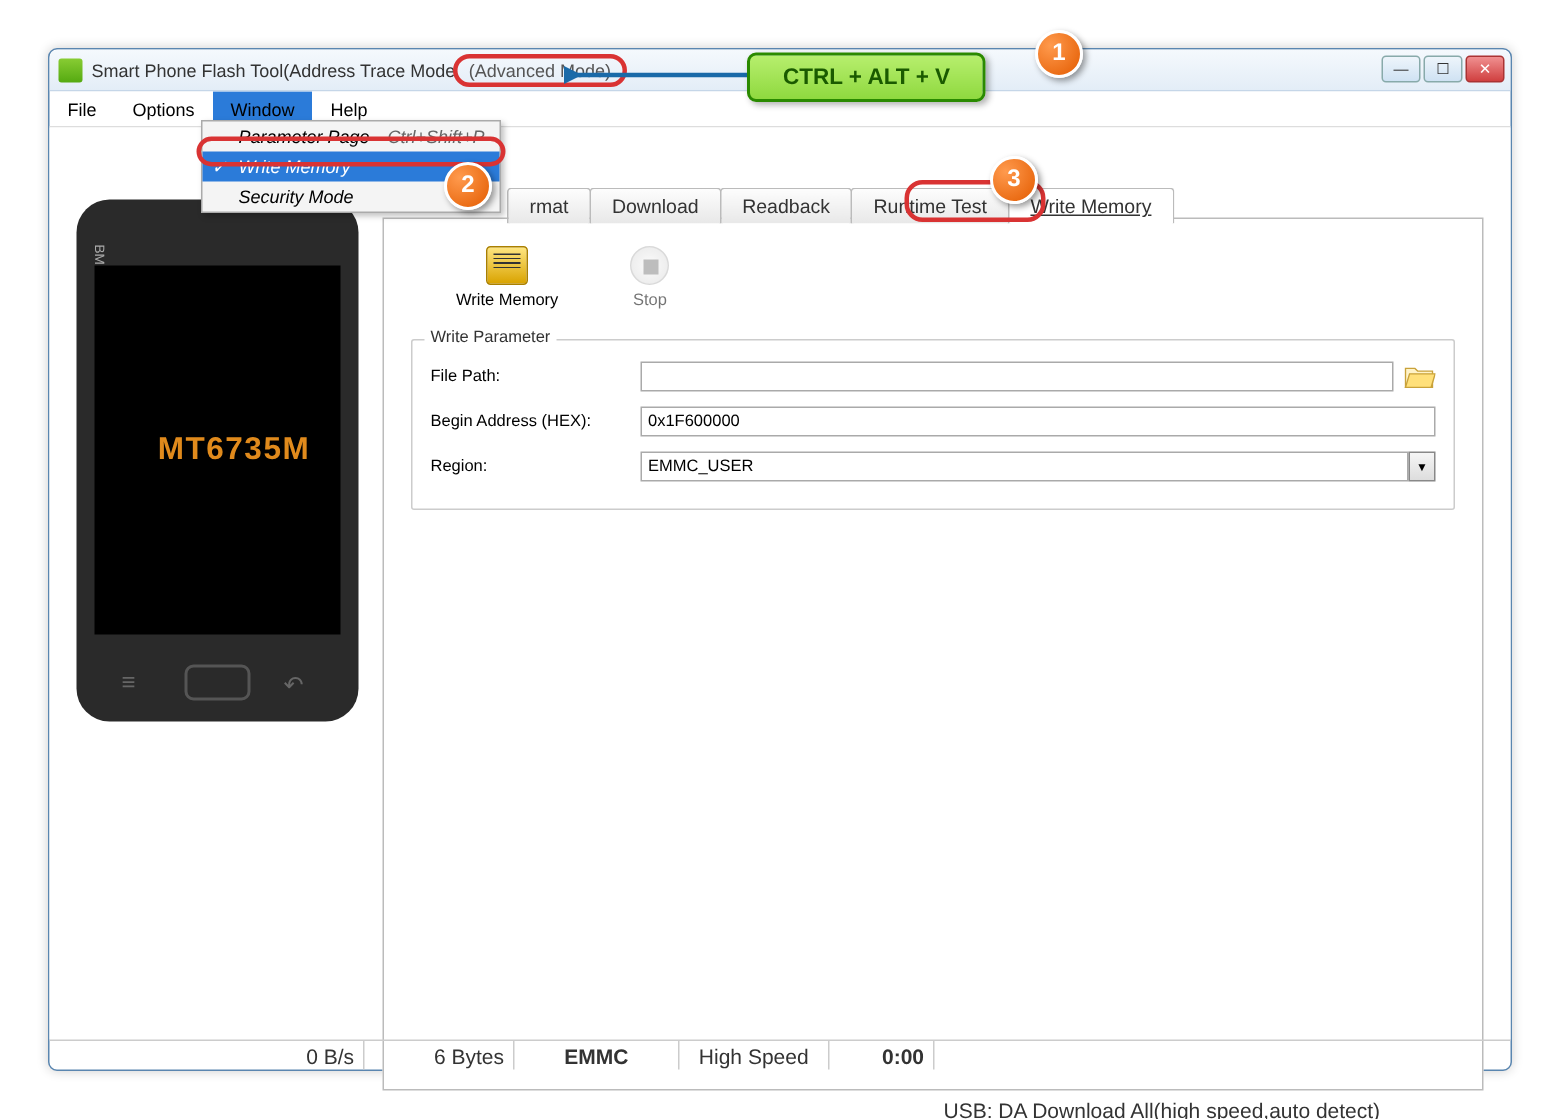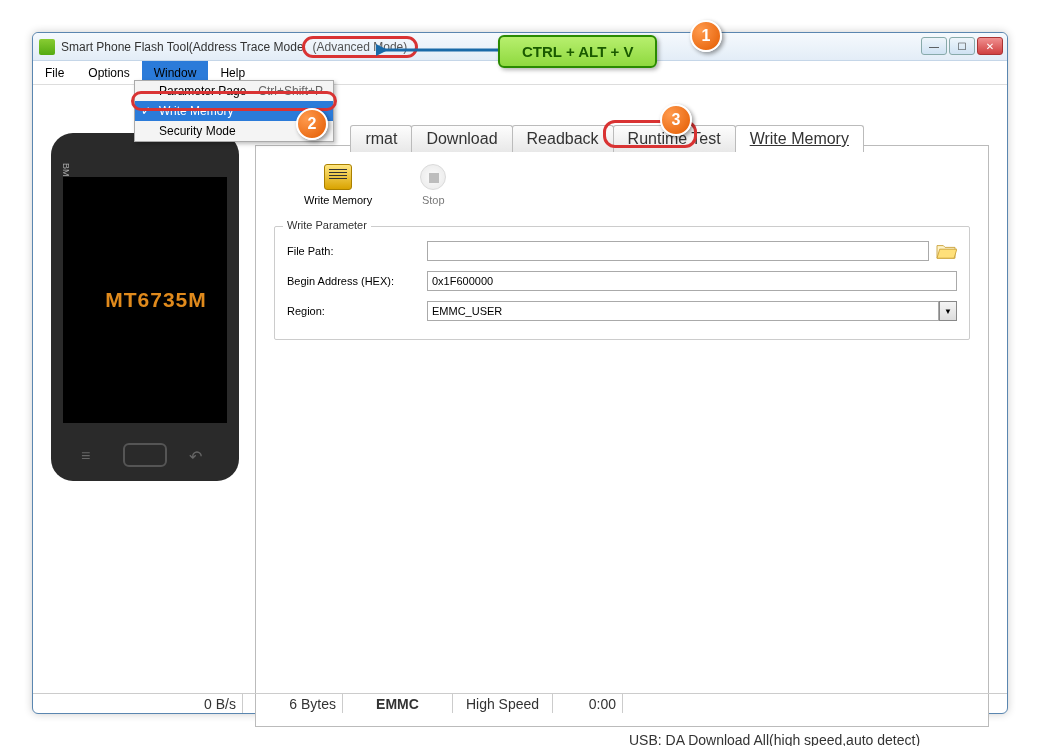--- a/index.html
+++ b/index.html
@@ -12,37 +12,37 @@
 .title-advanced { border: 3px solid #d93333; border-radius: 14px; padding: 1px 8px; margin-left: -2px; color: #555; }
 .win-controls { position: absolute; right: 4px; top: 4px; display: flex; gap: 2px; }
 .win-btn { width: 26px; height: 18px; border: 1px solid #8aa; background: linear-gradient(#eef5fb,#cfe2f3); border-radius: 3px; display: flex; align-items: center; justify-content: center; font-size: 10px; cursor: pointer; }
 .win-btn.close { background: linear-gradient(#f09090,#d04040); color: #fff; border-color: #a33; }
 
 .menubar { height: 24px; display: flex; align-items: stretch; border-bottom: 1px solid #ddd; font-size: 12px; }
 .menubar .mi { padding: 0 12px; display: flex; align-items: center; cursor: pointer; }
 .menubar .mi.active { background: #2b7bd9; color: #000000; }
 
 .dropdown { position: absolute; left: 134px; top: 80px; width: 200px; background: #f4f4f4; border: 1px solid #aaa; box-shadow: 2px 2px 4px rgba(0,0,0,0.25); font-size: 12px; z-index: 50; }
-.dropdown .dd { padding: 3px 10px 3px 24px; cursor: pointer; position: relative; }
+.dropdown .dd { padding: 3px 10px 3px 24px; cursor: pointer; position: relative; font-style: italic; }
 .dropdown .dd.sel { background: #2b7bd9; color: #fff; }
 .dropdown .dd.sel::before { content: "✓"; position: absolute; left: 6px; }
 .dropdown .dd .shortcut { float: right; color: #666; }
 .dd-wrap { position: absolute; left: 131px; top: 91px; width: 206px; height: 20px; border: 3px solid #d93333; border-radius: 12px; z-index: 51; pointer-events: none; }
 
 .body-area { position: absolute; top: 52px; left: 0; right: 0; bottom: 20px; background: #fff; }
 
 .phone { position: absolute; left: 18px; top: 48px; width: 188px; height: 348px; background: #2a2a2a; border-radius: 22px; padding: 10px; }
 .phone .bm { position:absolute; left:10px; top:30px; font-size:9px; color:#aaa; writing-mode:vertical-rl; }
 .phone .screen { position:absolute; left:12px; top:44px; width:164px; height:246px; background:#000; display:flex; align-items:center; justify-content:center; }
 .phone .screen span { color:#e08a1c; font-weight:bold; font-size:21px; letter-spacing:1px;margin-left:22px; }
 .phone .home { position:absolute; bottom:14px; left:50%; transform:translateX(-50%); width:44px; height:24px; border:2px solid #555; border-radius:6px; }
 .phone .pbtn-l, .phone .pbtn-r { position:absolute; bottom:20px; width:20px; height:14px; color:#666; font-size:16px; }
 .phone .pbtn-l { left:30px; } .phone .pbtn-r { right:30px; }
 
-.tabs { position: absolute; top: 40px; left: 222px; display: flex; font-size: 16px; z-index: 10; }
+.tabs { position: absolute; top: 40px; left: 222px; display: flex; font-size: 13px; z-index: 10; }
 .tab { padding: 4px 14px; border: 1px solid #bbb; border-bottom: none; background: linear-gradient(#fdfdfd,#e8e8e8); margin-right: -1px; cursor: pointer; border-radius: 3px 3px 0 0; color: #333; }
 .tab.active { background: #fff; text-decoration: underline; position: relative; z-index: 12; }
 .tab-wrap { position:absolute; left:570px; top:35px; width:94px; height:28px; border:3px solid #d93333; border-radius:12px; z-index:60; pointer-events:none; }
 
 .content-pane { position: absolute; top: 60px; left: 222px; width: 734px; height: 582px; border: 1px solid #bbb; background: #fff; padding: 18px; }
 
 .toolbar { display: flex; gap: 48px; margin-bottom: 20px; margin-left: 30px; }
 .tbtn { display:flex; flex-direction:column; align-items:center; font-size:11px; gap:4px; cursor:pointer; }
 .tbtn .ic { width:28px; height:26px; border-radius:3px; }
 .ic-write { background: linear-gradient(#ffe680,#d9a300); border:1px solid #aa8000; position:relative; }
@@ -168,21 +168,21 @@
       <div class="pbtn-r">↶</div>
     </div>
 
   </div>
 
   <div class="statusbar">
     <div class="cell" style="width:210px;">0 B/s</div>
     <div class="cell" style="width:100px;">6 Bytes</div>
     <div class="cell center" style="width:110px; font-weight:bold;">EMMC</div>
     <div class="cell center" style="width:100px;">High Speed</div>
-    <div class="cell" style="width:70px;">0:00</div>
+    <div class="cell" style="width:70px;font-weight:bold;">0:00</div>
     <div class="cell left" style="flex:1; border-right:none;margin-top:44px;">USB: DA Download All(high speed,auto detect)</div>
   </div>
 
 </div>
 
 <div class="dropdown">
   <div class="dd">
     <span>Parameter Page</span>
     <span class="shortcut">Ctrl+Shift+P</span>
   </div>

